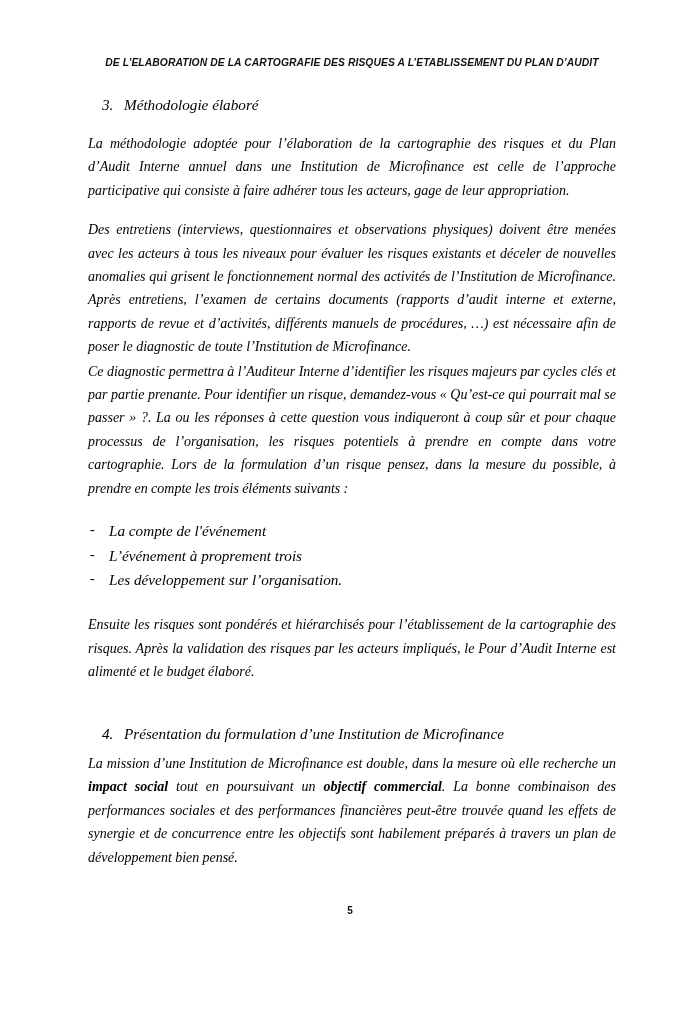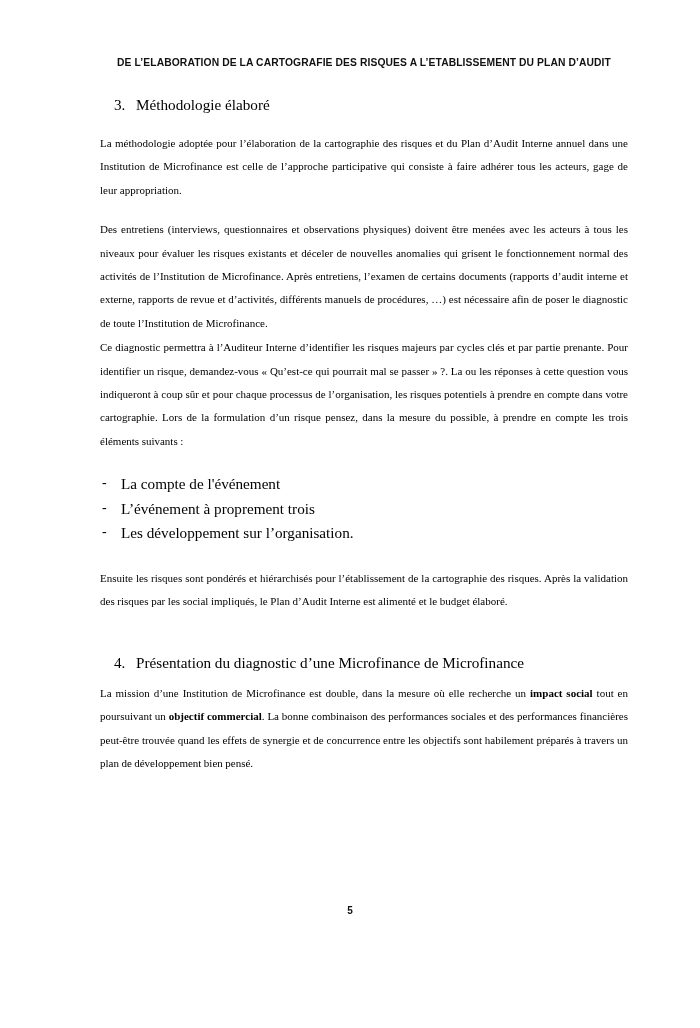--- a/index.html
+++ b/index.html
@@ -14,23 +14,24 @@
     height: 1028px;
     margin: 0 auto;
     background: #ffffff;
     overflow: hidden;
     box-sizing: border-box;
     font-family: "Liberation Serif", "DejaVu Serif", serif;
     color: #000000;
   }
   .content {
     position: absolute;
-    left: 100px;
+    left: 88px;
     top: 0;
     width: 528px;
+    font-style: italic;
   }
 
   
   .doc-header {
     margin-top: 55px;
     font-family: "Liberation Sans", "DejaVu Sans", sans-serif;
     font-weight: bold;
     font-size: 10.3px;
     line-height: 16.5px;
     text-align: center;
@@ -54,21 +55,21 @@
     flex: 0 0 22px;
   }
   .section-heading .sec-title {
     flex: 1 1 auto;
   }
   #heading-3 { margin-top: 21px; }
   #heading-4 { margin-top: 38px; }
 
   
   .para {
-    font-size: 11px;
+    font-size: 14px;
     line-height: 23.4px;
     text-align: justify;
     text-justify: inter-word;
     margin: 0;
     hyphens: none;
   }
   #para-1 { margin-top: 16px; }
   #para-2 { margin-top: 16px; }
   #para-3 { margin-top: 1px; }
   #para-4 { margin-top: 21px; }
@@ -146,25 +147,25 @@
       <li>
         <span class="dash">-</span>
         <span class="item-text">L’événement à proprement trois</span>
       </li>
       <li>
         <span class="dash">-</span>
         <span class="item-text">Les développement sur l’organisation.</span>
       </li>
     </ul>
 
-    <p class="para" id="para-4">Ensuite les risques sont pondérés et hiérarchisés pour l’établissement de la cartographie des risques. Après la validation des risques par les social impliqués, le Plan d’Audit Interne est alimenté et le budget élaboré.</p>
+    <p class="para" id="para-4">Ensuite les risques sont pondérés et hiérarchisés pour l’établissement de la cartographie des risques. Après la validation des risques par les acteurs impliqués, le Pour d’Audit Interne est alimenté et le budget élaboré.</p>
 
     <div class="section-heading" id="heading-4">
       <span class="sec-num">4.</span>
-      <span class="sec-title">Présentation du diagnostic d’une Microfinance de Microfinance</span>
+      <span class="sec-title">Présentation du formulation d’une Institution de Microfinance</span>
     </div>
 
     <p class="para" id="para-5"><span>La mission d’une Institution de Microfinance est double, dans la mesure où elle recherche un </span><b>impact social</b><span> tout en poursuivant un </span><b>objectif commercial</b><span>. La bonne combinaison des performances sociales et des performances financières peut-être trouvée quand les effets de synergie et de concurrence entre les objectifs sont habilement préparés à travers un plan de développement bien pensé.</span></p>
 
   </div>
 
   <div class="page-number">5</div>
 
 </div>
 

